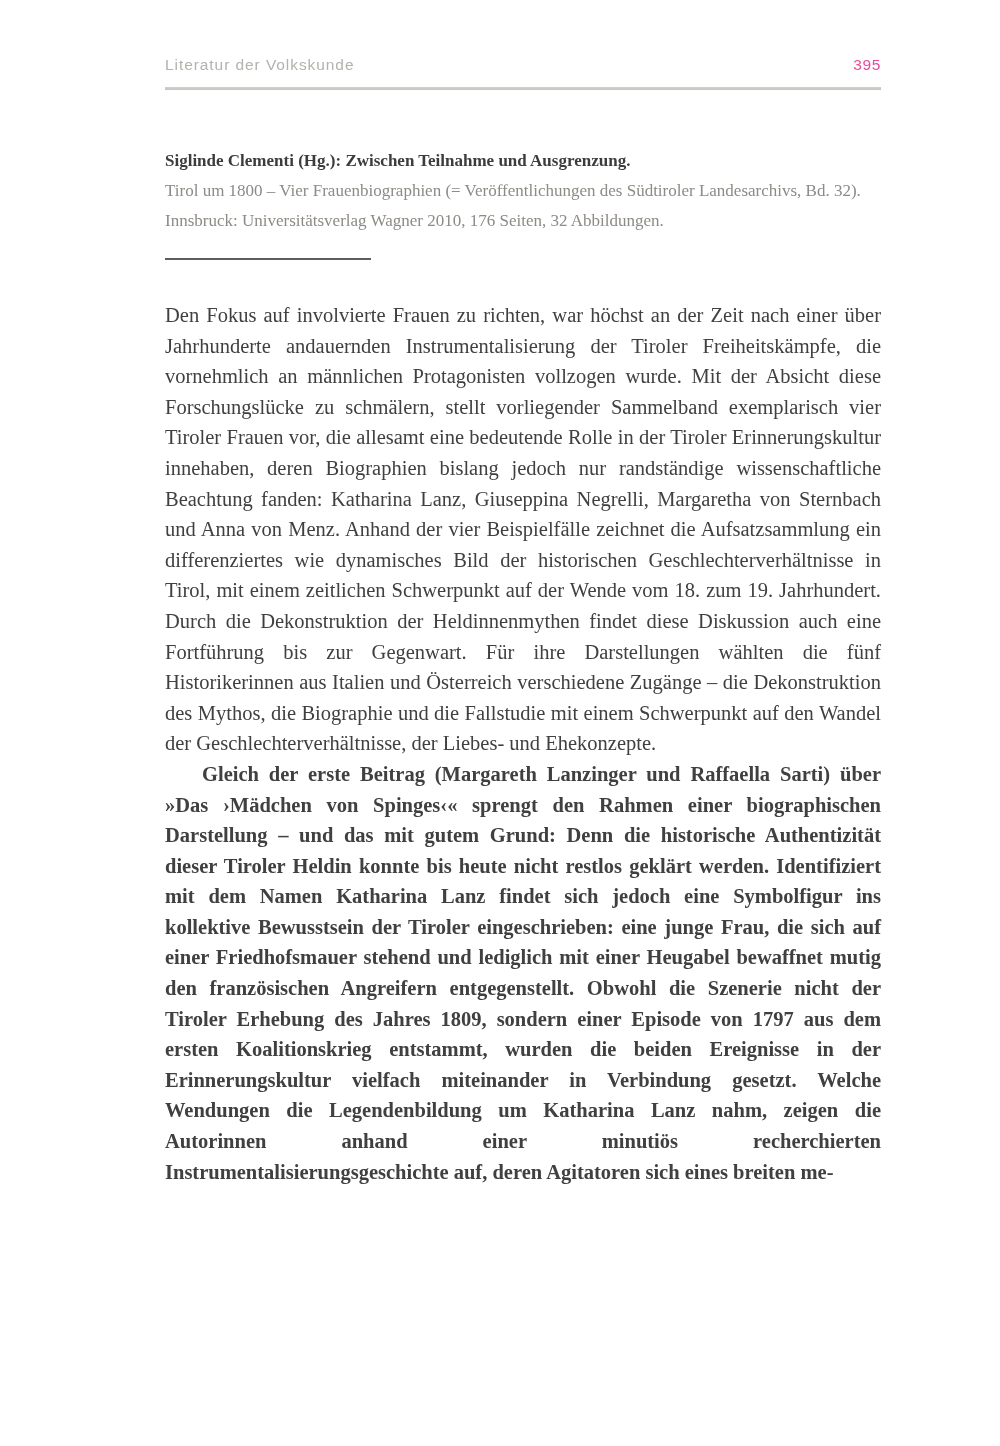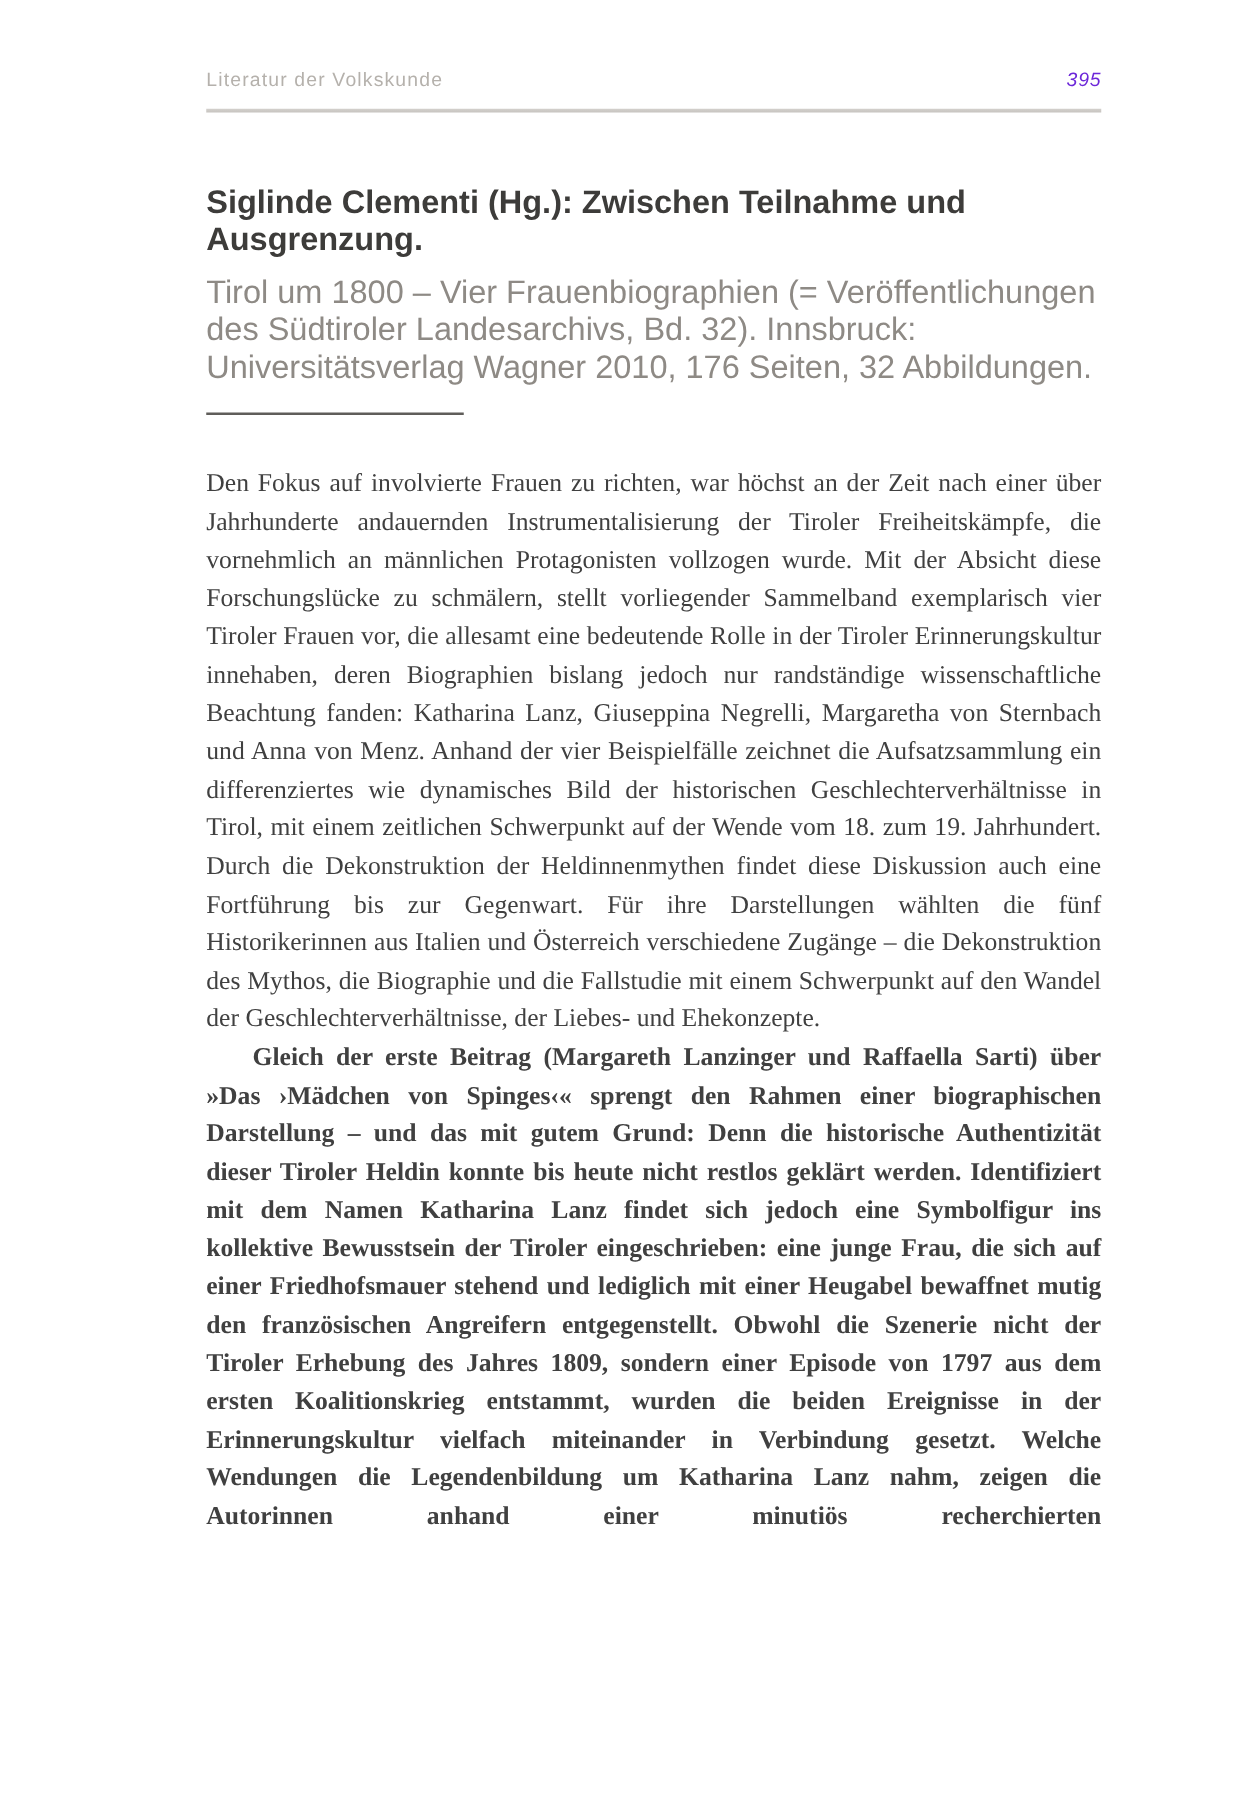--- a/index.html
+++ b/index.html
@@ -27,47 +27,45 @@
       padding-top: 56px;
       display: flex;
       justify-content: space-between;
       align-items: baseline;
       color: #b5b1ac;
       font-size: 15.5px;
       letter-spacing: 0.06em;
       font-family: "Liberation Sans", sans-serif;
     }
     .running-head .pagenum {
-      color: #6d28d9;
+      color: #ec4899;
       letter-spacing: 0.04em;
-      font-style: italic;
     }
     .header-rule {
       margin-top: 13px;
       height: 3px;
       background: linear-gradient(to bottom, #d4d1cd, #c6c3bf);
       border: none;
       width: 100%;
     }
 
     
     .review-head {
       margin-top: 56px;
-      font-family: Liberation Sans, sans-serif;
-      font-size: 26px;
+      font-family: Liberation Serif, serif;
+      font-size: 17px;
       line-height: 30px;
     }
     .review-title {
       font-weight: bold;
       color: #3d3c3a;
     }
     .review-citation {
       color: #8e8a85;
       font-weight: normal;
-      margin-top: 12px;
     }
     .title-rule {
       margin: 22px 0 0 0;
       height: 2px;
       width: 206px;
       background: #5f5d5a;
       border: none;
     }
 
     

